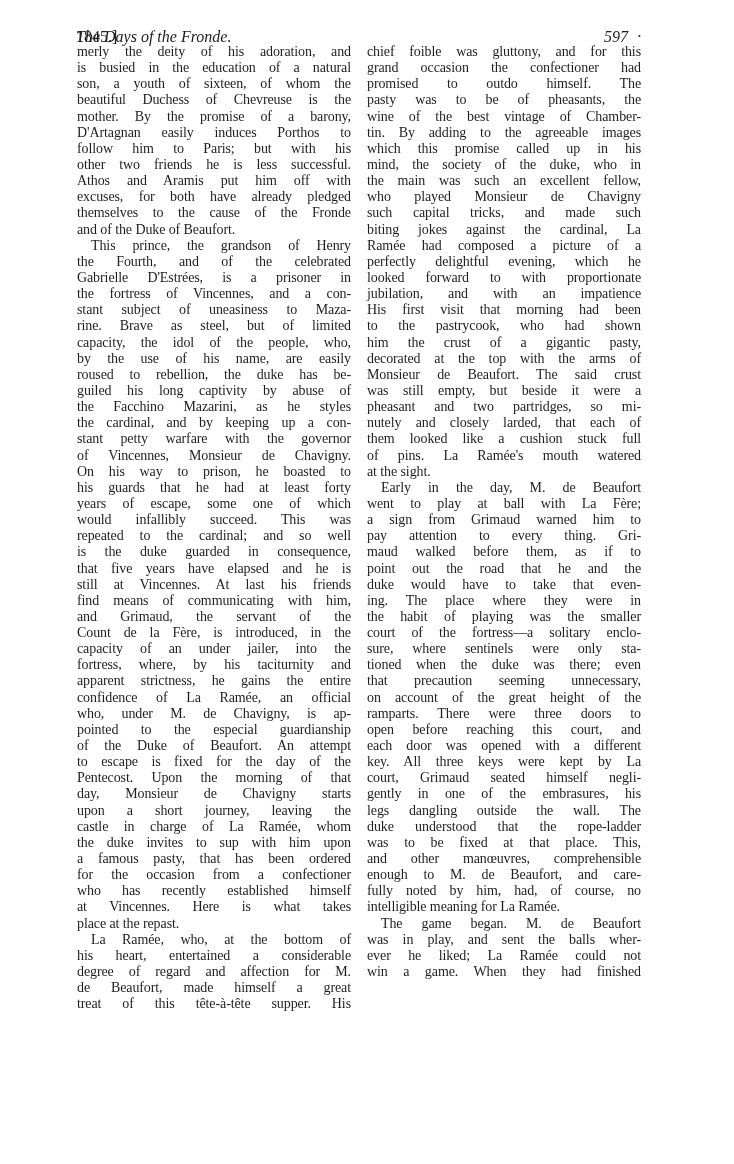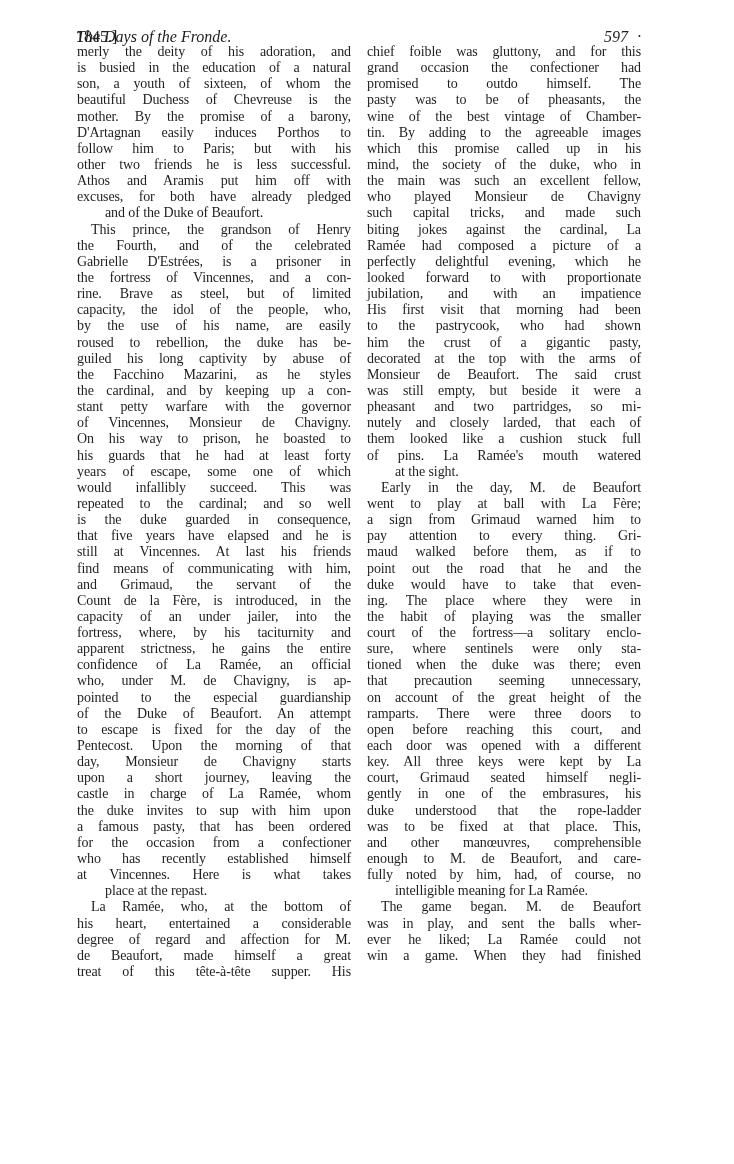--- a/index.html
+++ b/index.html
@@ -52,21 +52,20 @@
     .line {
       display: block;
       white-space: nowrap;
       text-align: justify;
       text-align-last: justify;
       height: 16.15px;
       overflow: visible;
     }
     .line.last {
       text-align-last: left;
-      margin-left: 28px;
     }
     .line.indent {
       padding-left: 14px;
     }
   </style>
 </head>
 <body>
 
 <div class="page">
   <div class="running-head">
@@ -80,25 +79,27 @@
       <span class="line">merly the deity of his adoration, and</span>
       <span class="line">is busied in the education of a natural</span>
       <span class="line">son, a youth of sixteen, of whom the</span>
       <span class="line">beautiful Duchess of Chevreuse is the</span>
       <span class="line">mother.  By the promise of a barony,</span>
       <span class="line">D'Artagnan easily induces Porthos to</span>
       <span class="line">follow  him to Paris; but with his</span>
       <span class="line">other two friends he is less successful.</span>
       <span class="line">Athos and Aramis put him off with</span>
       <span class="line">excuses, for both have already pledged</span>
+      <span class="line">themselves to the cause of the Fronde</span>
       <span class="line last">and of the Duke of Beaufort.</span>
       <span class="line indent">This prince, the grandson of Henry</span>
       <span class="line">the Fourth, and of the celebrated</span>
       <span class="line">Gabrielle D'Estrées, is a prisoner in</span>
       <span class="line">the fortress of Vincennes, and a con-</span>
+      <span class="line">stant subject of uneasiness to Maza-</span>
       <span class="line">rine.  Brave as steel, but of limited</span>
       <span class="line">capacity, the idol of the people, who,</span>
       <span class="line">by the use of his name, are easily</span>
       <span class="line">roused to rebellion, the duke has be-</span>
       <span class="line">guiled his long captivity by abuse of</span>
       <span class="line">the Facchino Mazarini, as he styles</span>
       <span class="line">the cardinal, and by keeping up a con-</span>
       <span class="line">stant petty warfare with the governor</span>
       <span class="line">of Vincennes, Monsieur de Chavigny.</span>
       <span class="line">On his way to prison, he boasted to</span>
@@ -177,20 +178,21 @@
       <span class="line">sure, where sentinels were only sta-</span>
       <span class="line">tioned when the duke was there; even</span>
       <span class="line">that precaution seeming unnecessary,</span>
       <span class="line">on account of the great height of the</span>
       <span class="line">ramparts.  There were three doors to</span>
       <span class="line">open before reaching this court, and</span>
       <span class="line">each door was opened with a different</span>
       <span class="line">key.  All three keys were kept by La</span>
       <span class="line">court, Grimaud seated himself negli-</span>
       <span class="line">gently in one of the embrasures, his</span>
+      <span class="line">legs dangling outside the wall.  The</span>
       <span class="line">duke understood that the rope-ladder</span>
       <span class="line">was to be fixed at that place.  This,</span>
       <span class="line">and other manœuvres, comprehensible</span>
       <span class="line">enough to M. de Beaufort, and care-</span>
       <span class="line">fully noted by him, had, of course, no</span>
       <span class="line last">intelligible meaning for La Ramée.</span>
       <span class="line indent">The game began.  M. de Beaufort</span>
       <span class="line">was in play, and sent the balls wher-</span>
       <span class="line">ever he liked; La Ramée could not</span>
       <span class="line">win a game.  When they had finished</span>

